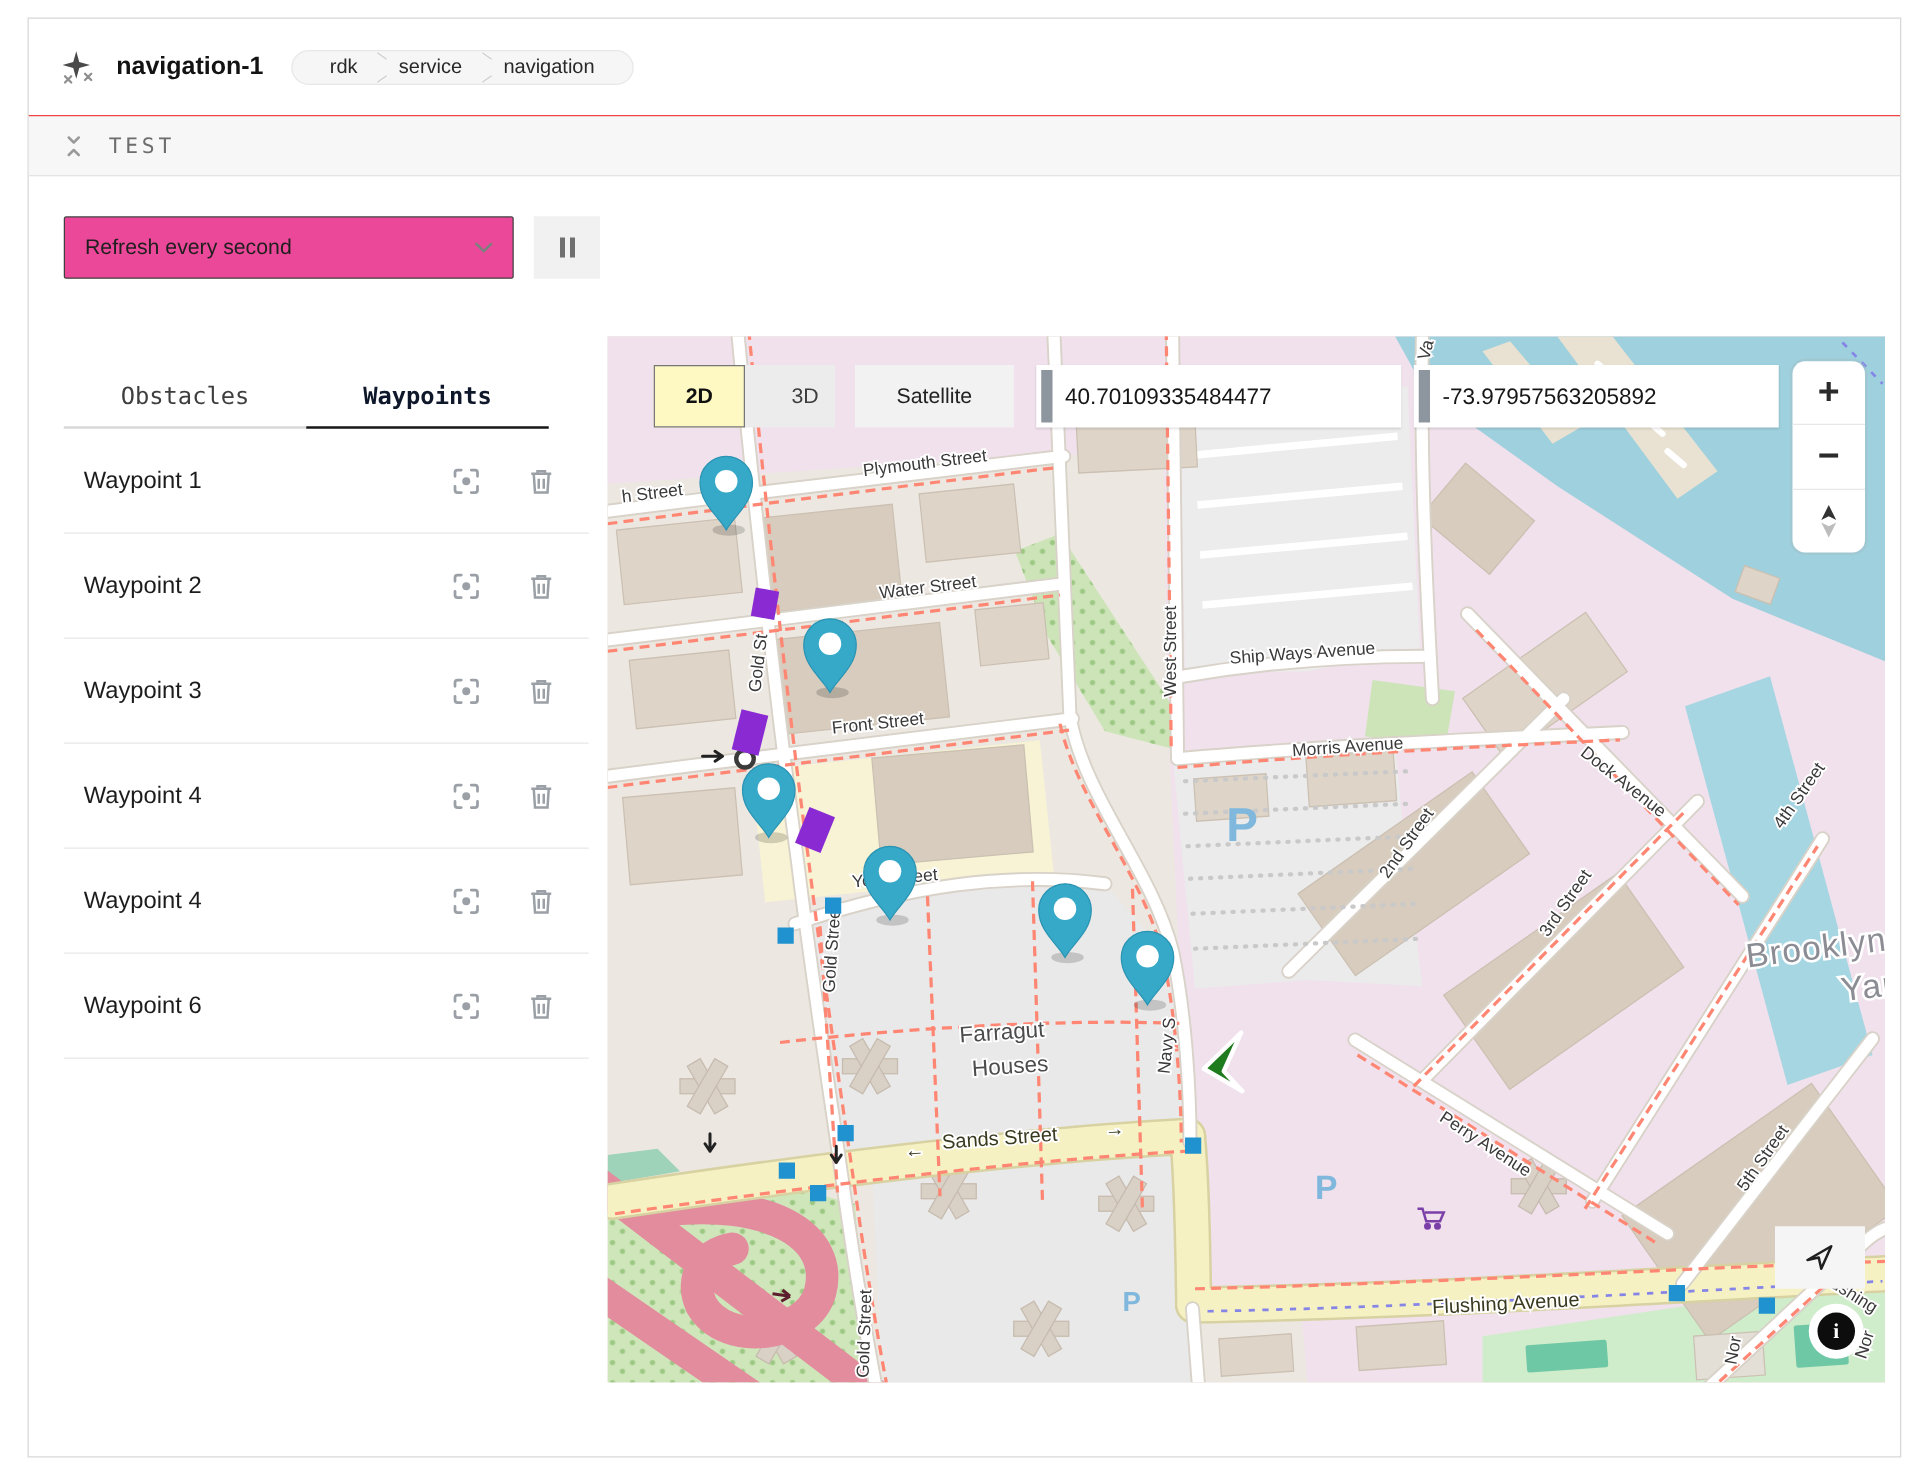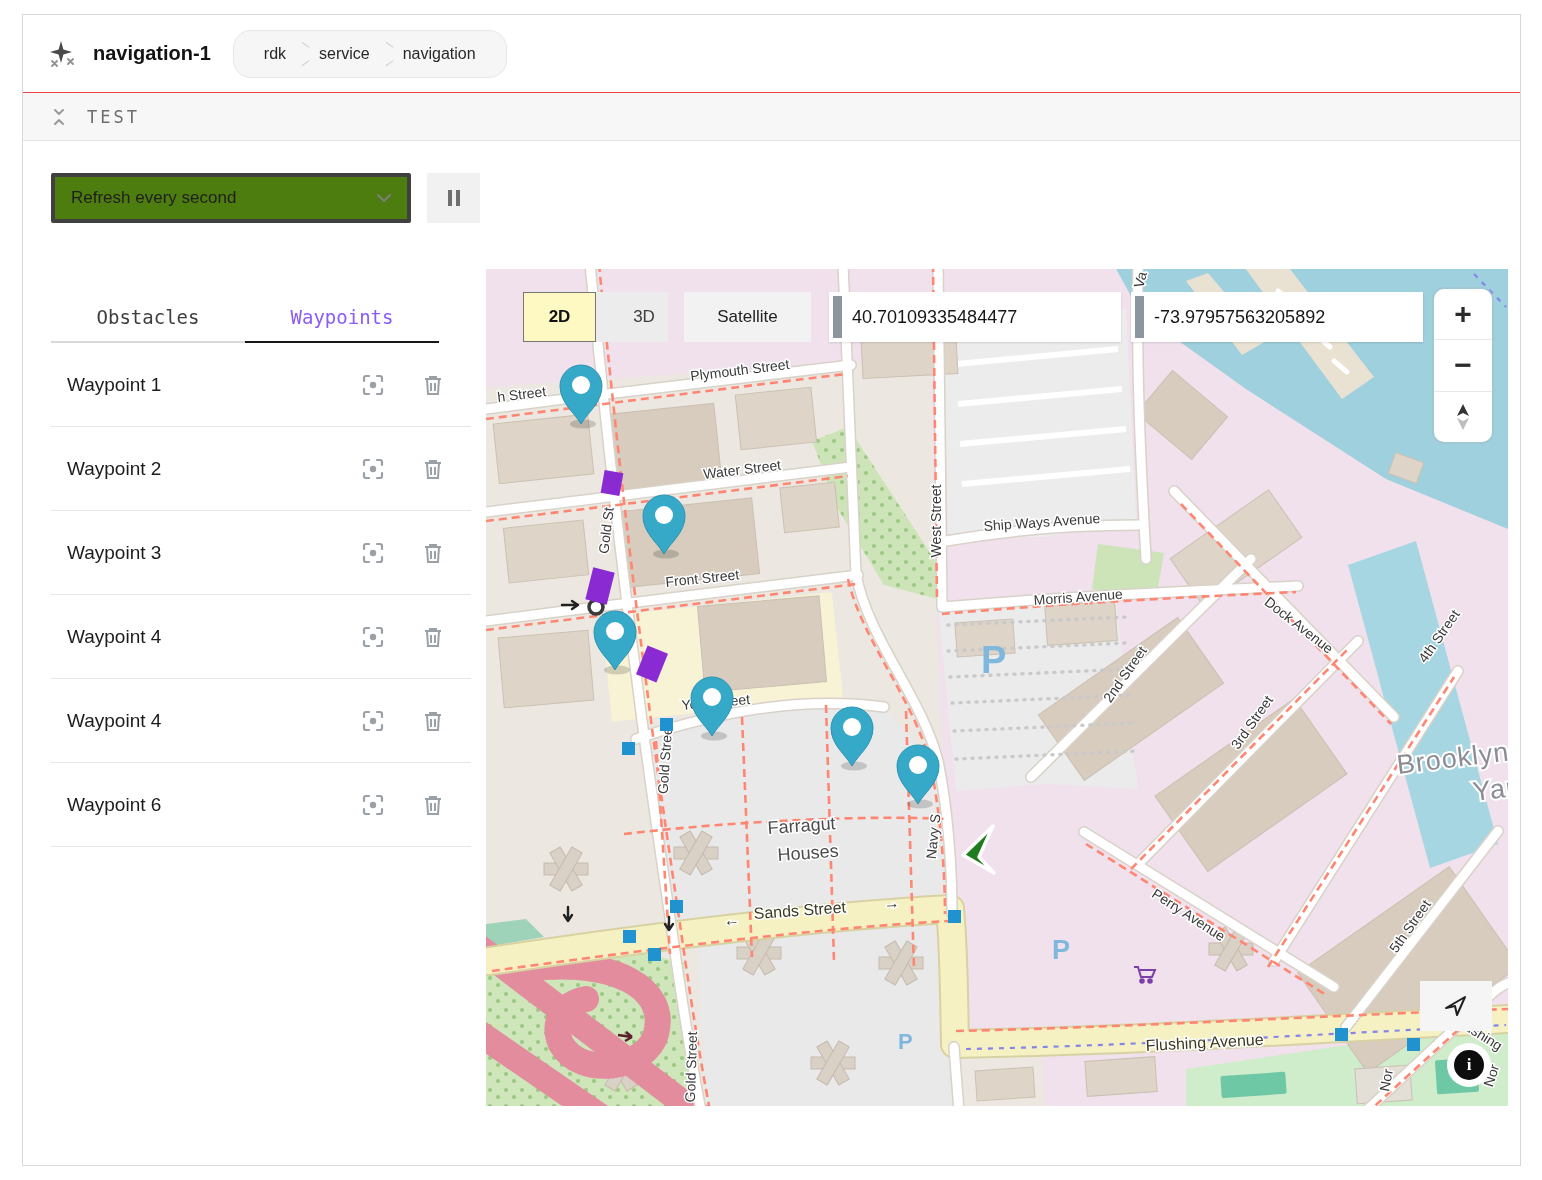--- a/index.html
+++ b/index.html
@@ -3,45 +3,45 @@
 <meta charset="utf-8">
 <style>
   * { margin:0; padding:0; box-sizing:border-box; }
   html,body { width:1542px; height:1180px; background:#fff; font-family:"Liberation Sans", sans-serif; }
   .card { position:absolute; left:22px; top:14px; width:1499px; height:1152px; border:1px solid #d8d8d8; background:#fff; }
 
   
   .hdr { position:relative; height:78px; display:flex; align-items:center; border-bottom:1px solid #ef4444; }
   .hdr-icon { margin-left:26px; width:28px; height:28px; }
   .hdr-title { margin-left:16px; font-size:20px; font-weight:bold; color:#131313; }
-  .crumb { margin-left:22px; display:flex; align-items:center; height:48px; background:#f6f6f6; border:1px solid #e7e7e7; border-radius:18px; padding:0 20px; }
+  .crumb { margin-left:22px; display:flex; align-items:center; height:28px; background:#f6f6f6; border:1px solid #e7e7e7; border-radius:18px; padding:0 20px; }
   .crumb span.item { font-size:16px; color:#282828; padding:0 10px; }
   .crumb .sep { width:9px; height:22px; position:relative; margin:0 2px; }
   .crumb .sep:before { content:""; position:absolute; left:0; top:1px; width:9px; height:9px; border-right:1.5px solid #cfcfcf; transform:rotate(-55deg); }
   .crumb .sep:after  { content:""; position:absolute; left:0; bottom:1px; width:9px; height:9px; border-right:1.5px solid #cfcfcf; transform:rotate(55deg); }
 
   
   .secbar { height:48px; background:#f7f7f7; display:flex; align-items:center; border-bottom:1px solid #e4e4e4; }
   .secbar .sicon { margin-left:28px; width:16px; height:20px; }
   .secbar .slabel { margin-left:20px; font-family:"DejaVu Sans Mono", monospace; font-size:17px; letter-spacing:3px; color:#6d6d6d; }
   .dobar { position:absolute; left:0; top:1104px; width:100%; border-top:1px solid #e4e4e4; }
 
   
   .refresh-row { position:absolute; left:28px; top:158px; display:flex; }
-  .sel { width:360px; height:50px; border:4px solid #404040; border-radius:2px; display:flex; align-items:center; background:#4d7c0f; cursor:pointer; }
+  .sel { width:360px; height:50px; border:1px solid #404040; border-radius:2px; display:flex; align-items:center; background:#ec4899; cursor:pointer; }
   .sel .val { margin-left:16px; font-size:17px; color:#1f1f1f; flex:1; }
   .sel .chev { margin-right:16px; width:14px; height:9px; }
   .pausebtn { margin-left:16px; width:53px; height:50px; background:#f1f1f1; border:none; display:flex; align-items:center; justify-content:center; cursor:pointer; }
 
   
   .panel { position:absolute; left:28px; top:278px; width:420px; }
   .tabs { display:flex; width:388px; }
   .tab { width:194px; height:50px; display:flex; align-items:center; justify-content:center; font-family:"DejaVu Sans Mono", monospace; font-size:19px; cursor:pointer; }
   .tab.inactive { color:#3e3e3e; border-bottom:2px solid #d9d9d9; }
-  .tab.active { color:#8b5cf6; font-weight:normal; border-bottom:2px solid #171717; }
+  .tab.active { color:#0f172a; font-weight:bold; border-bottom:2px solid #171717; }
   .wrow { width:420px; height:84px; display:flex; align-items:center; border-bottom:1px solid #e7e7e7; }
   .wname { margin-left:16px; font-size:19px; color:#1c1c1c; flex:1; }
   .wico { width:24px; height:24px; margin-right:36px; cursor:pointer; }
   .wico.trash { margin-right:26px; }
 
   
   .map { position:absolute; left:463px; top:254px; width:1022px; height:837px; overflow:hidden; background:#ece8e1; }
   .map svg.base { position:absolute; left:0; top:0; }
   .mbtn { position:absolute; height:50px; display:flex; align-items:center; justify-content:center; font-size:17px; cursor:pointer; }
   .b2d { left:37px; top:23px; width:73px; background:#fef9c3; border:1px solid #777; font-weight:bold; color:#111; z-index:5; }

